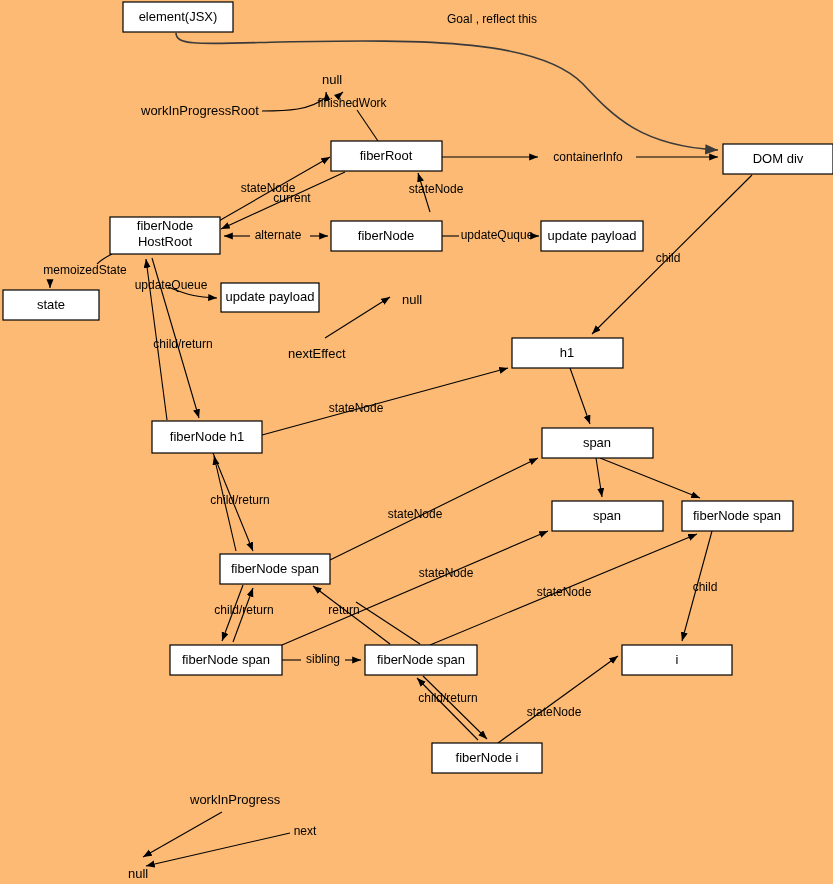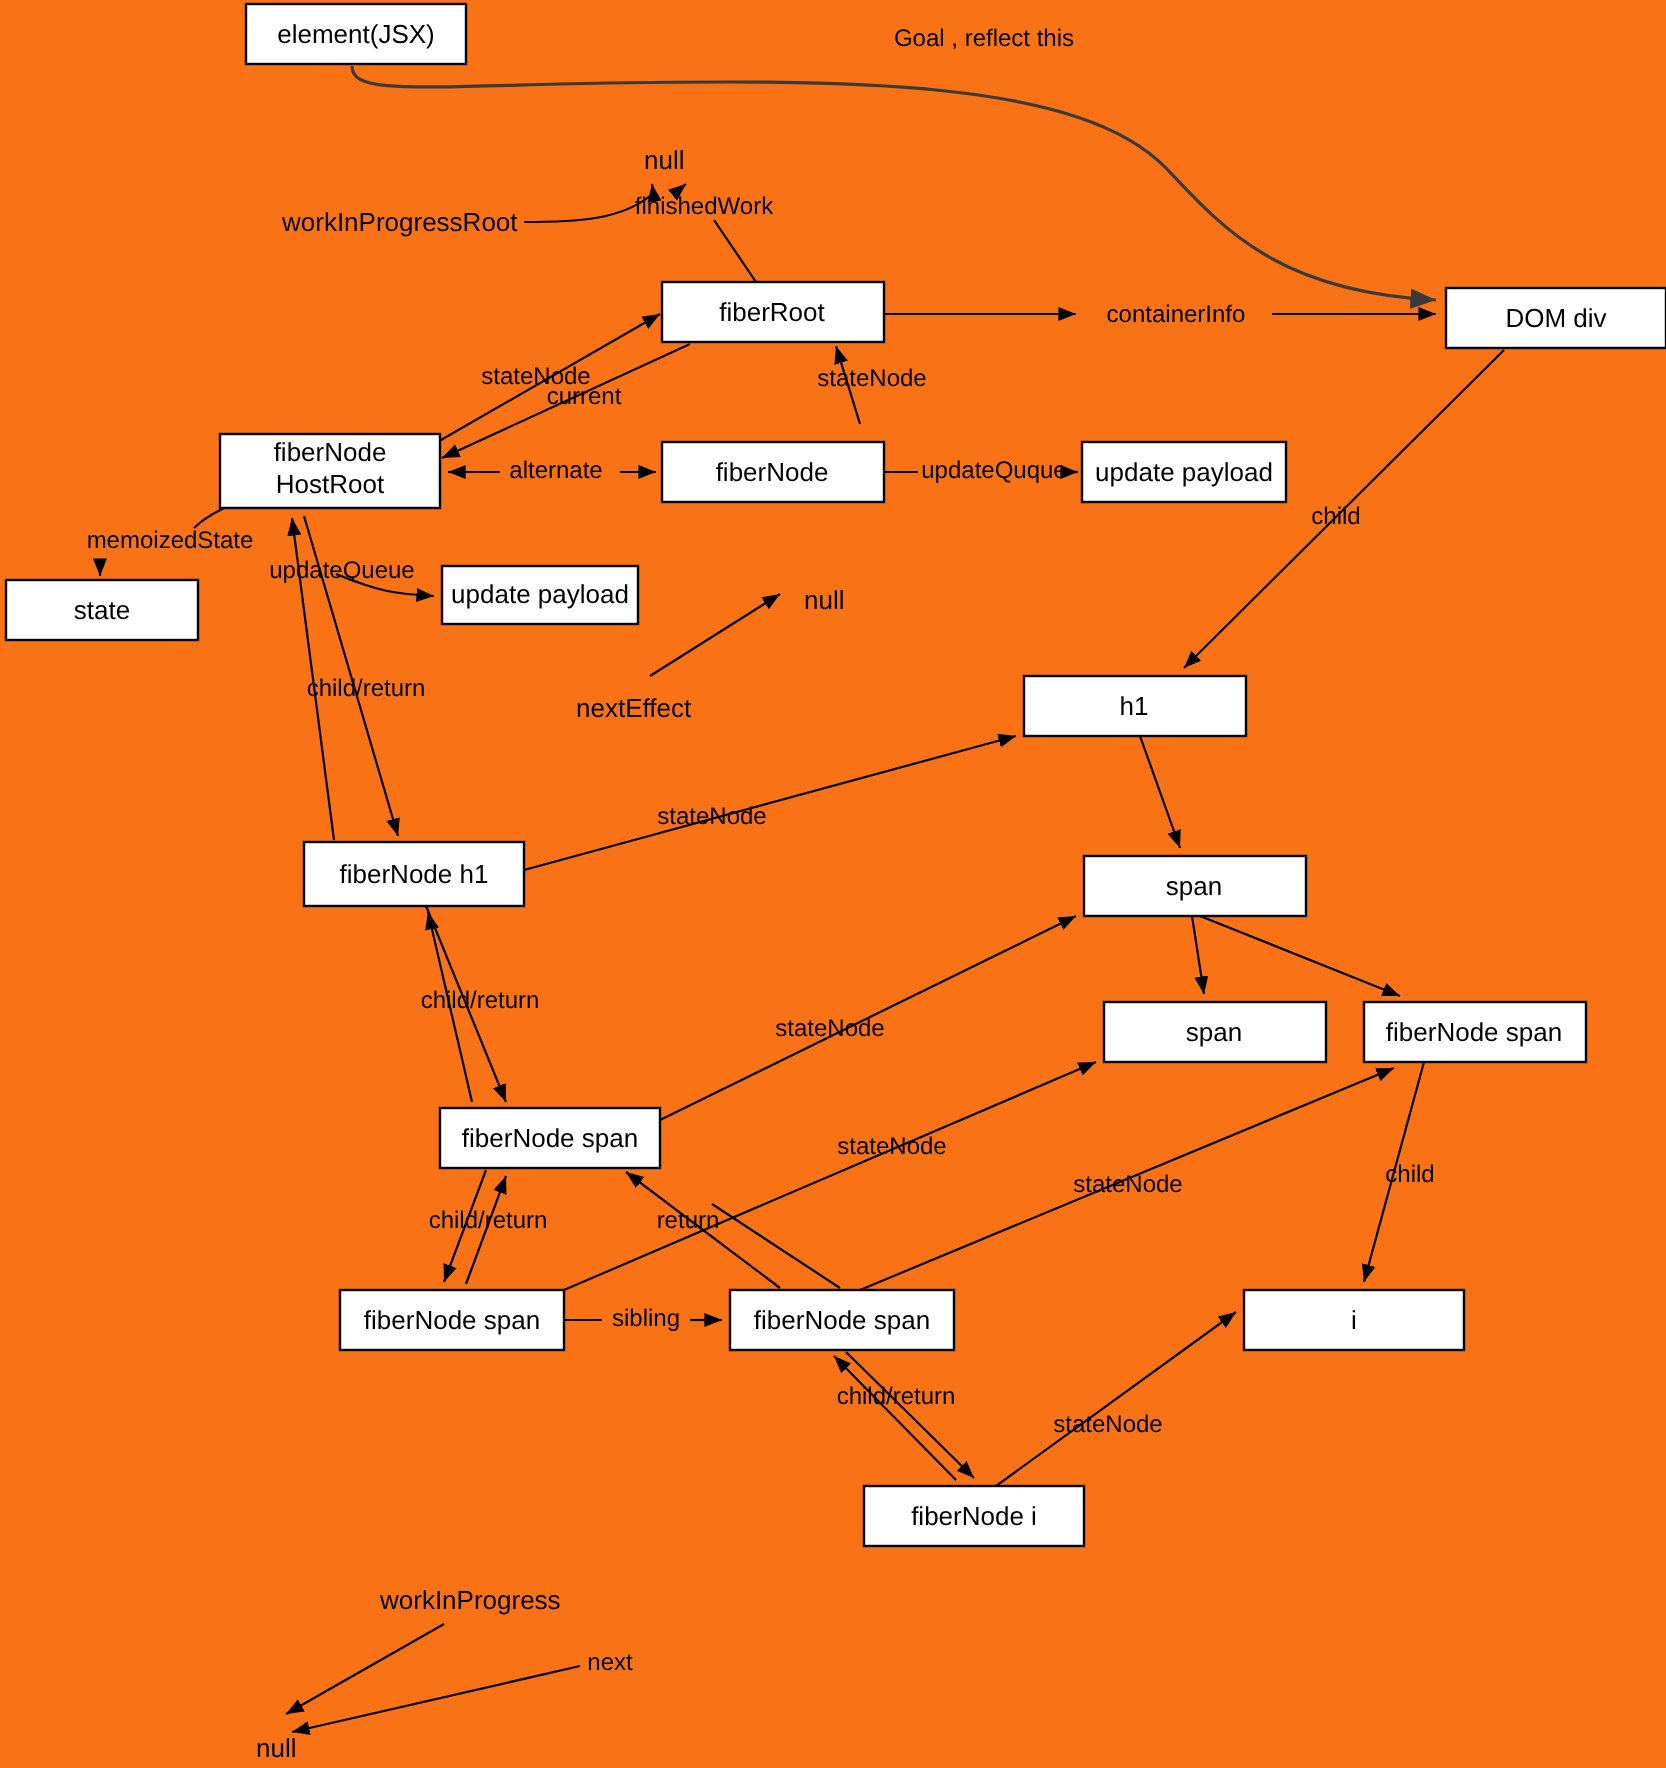--- a/index.html
+++ b/index.html
@@ -7,21 +7,21 @@
     padding: 0;
     background: #ffffff;
   }
   body {
     font-family: "Liberation Sans", sans-serif;
   }
   #canvas {
     position: relative;
     width: 833px;
     height: 884px;
-    background: #f97316;
+    background: #fdba74;
     overflow: hidden;
   }
   svg#diagram {
     position: absolute;
     top: 0;
     left: 0;
     width: 833px;
     height: 884px;
   }
   .node-rect {

